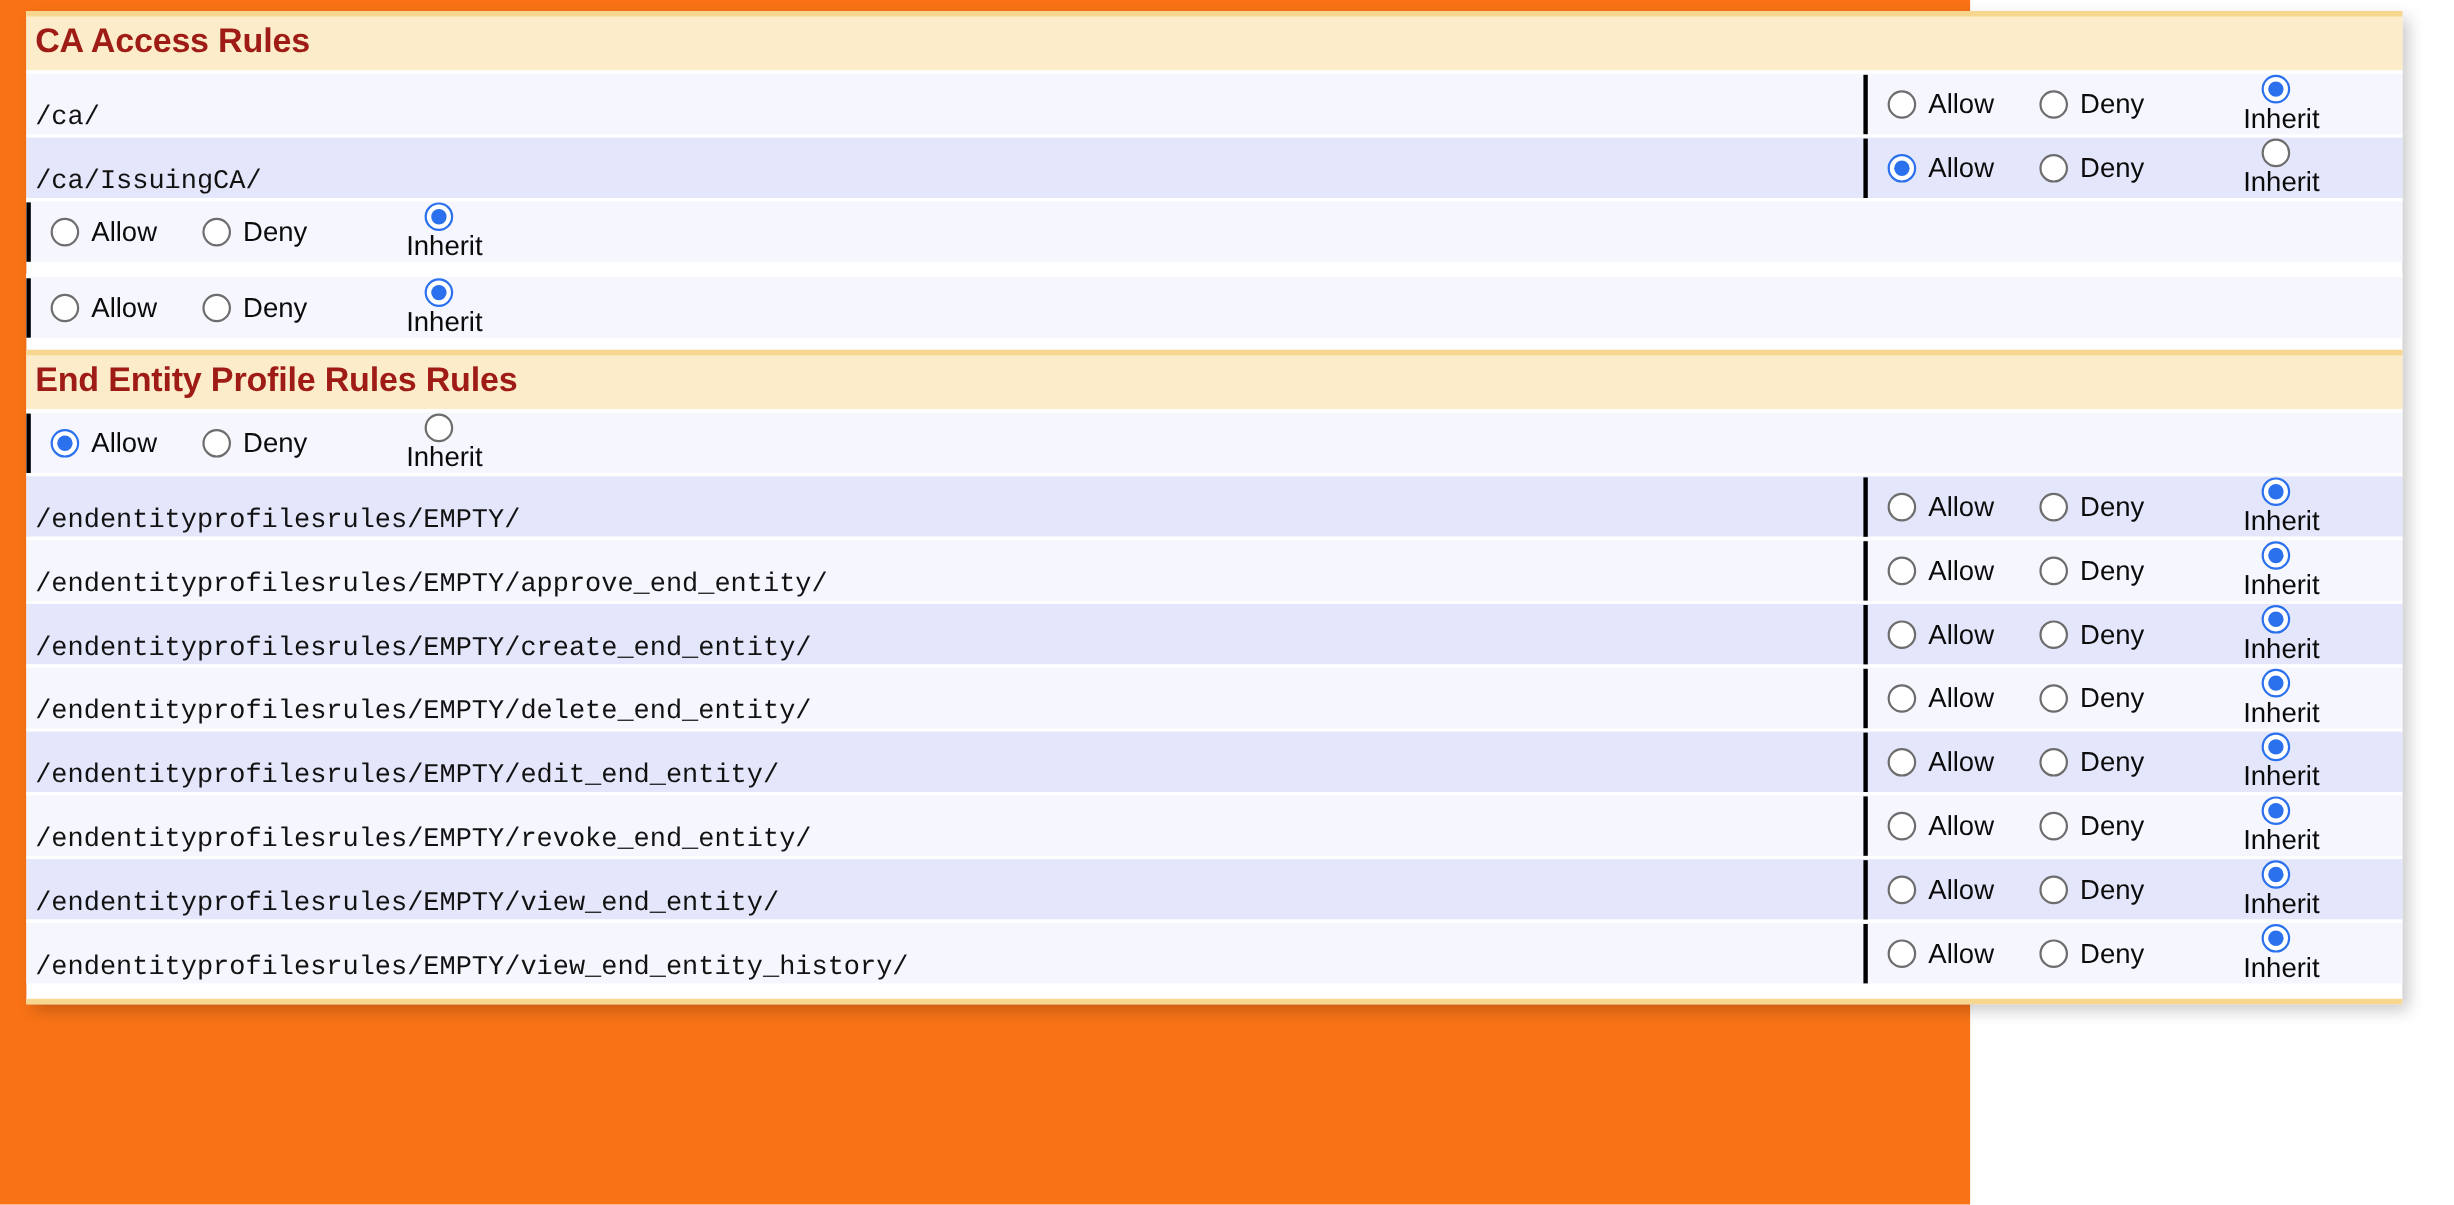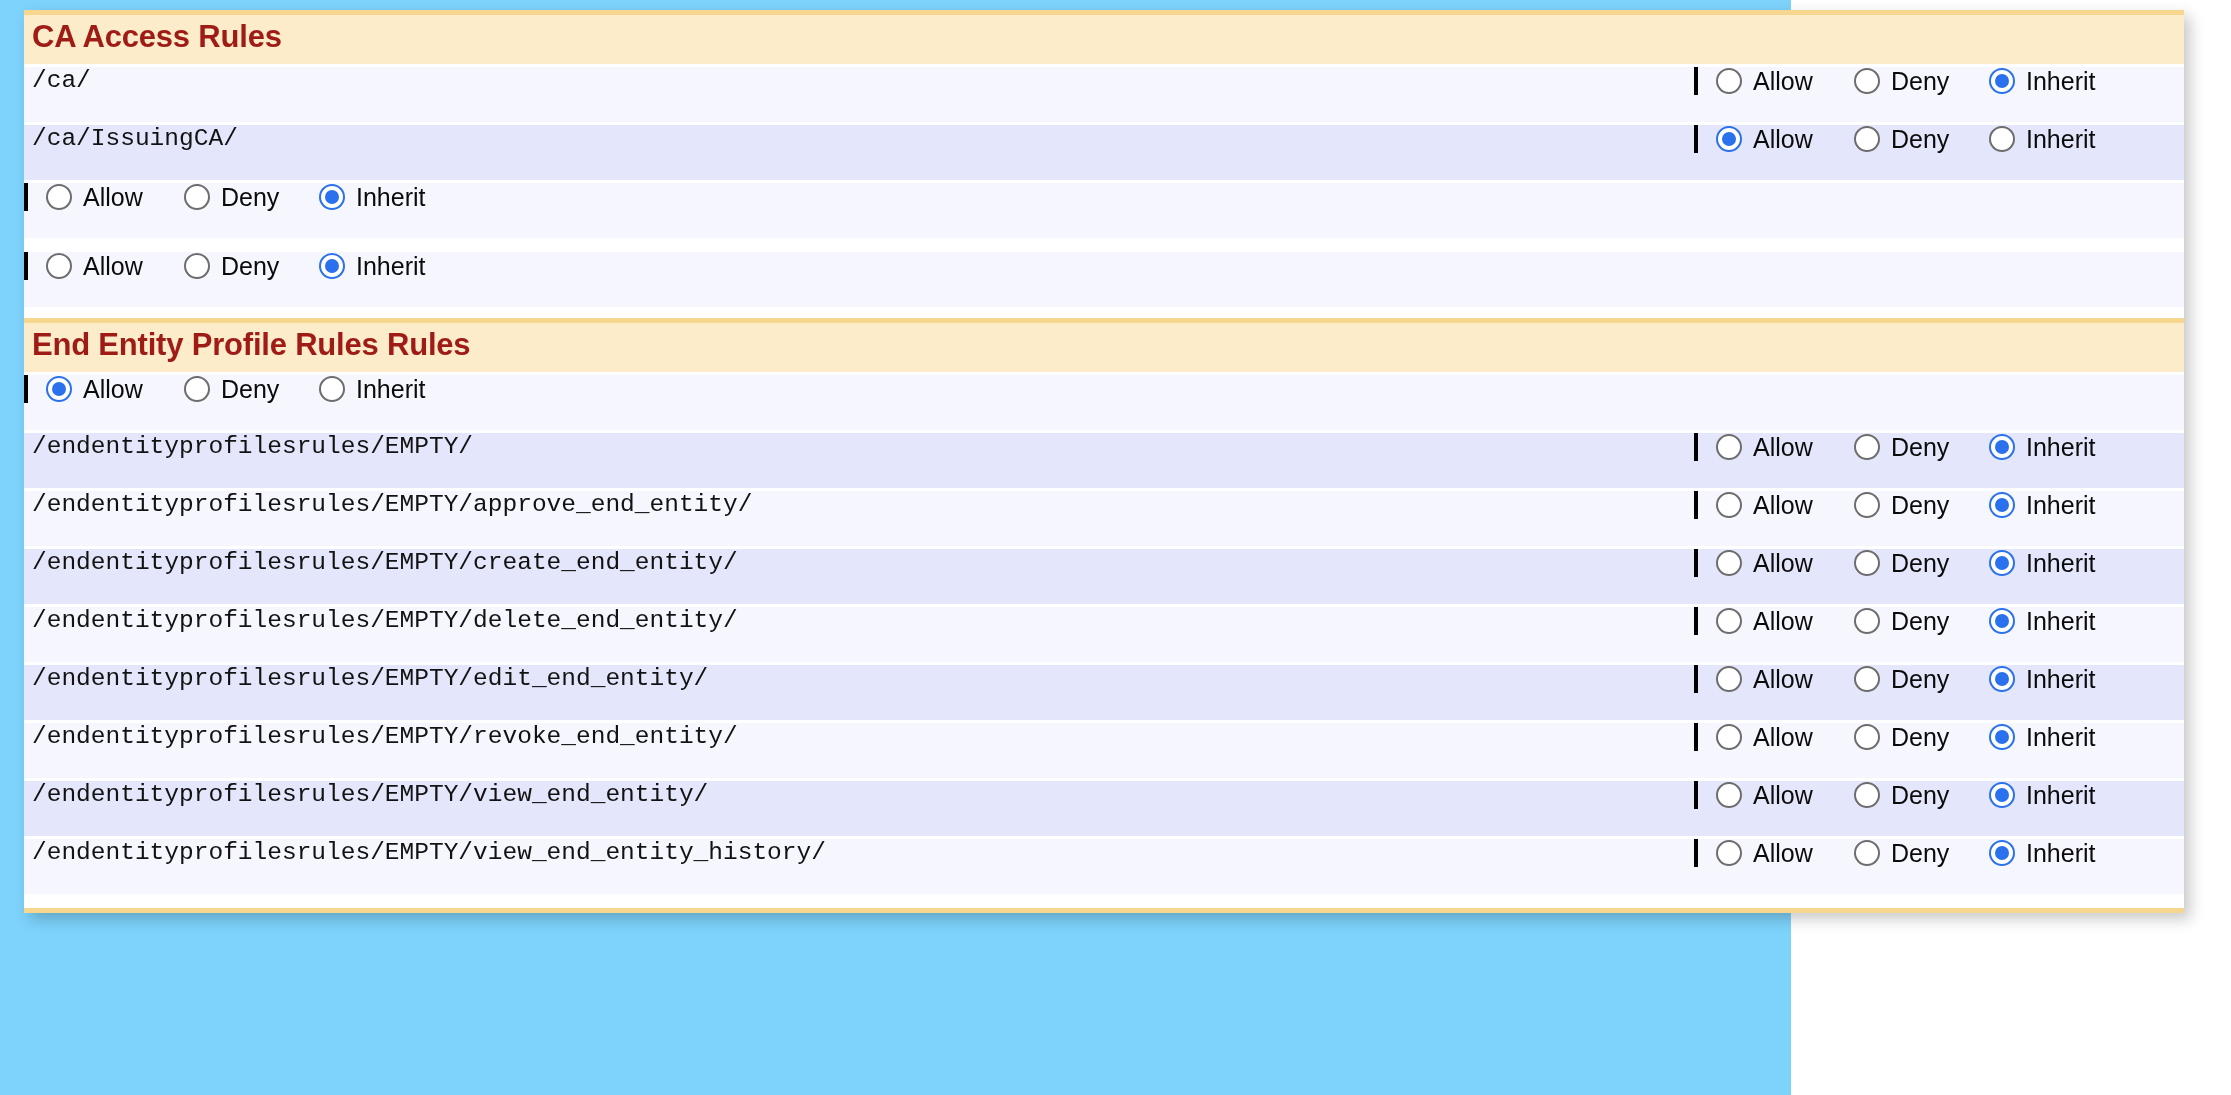--- a/index.html
+++ b/index.html
@@ -12,21 +12,21 @@
     width: 2231px;
     height: 1095px;
     font-family: "Liberation Sans", sans-serif;
     overflow: hidden;
   }
 
   #page {
     position: relative;
     width: 1791px;
     height: 1095px;
-    background: #7dd3fc;
+    background: #f97316;
   }
 
   
   .panel {
     position: absolute;
     left: 24px;
     top: 10px;
     width: 2160px;
     background: #ffffff;
     box-shadow: 6px 6px 14px rgba(0,0,0,0.22);
@@ -56,21 +56,21 @@
     line-height: 36px;
     color: #9e1b16;
     letter-spacing: -0.2px;
     margin: 0;
     white-space: nowrap;
   }
 
   
   .rule-row {
     display: flex;
-    align-items: flex-start;
+    align-items: flex-end;
     width: 100%;
     background: #f6f7fe;
     border-top: 3px solid #ffffff;
     min-height: 58px;
     box-sizing: border-box;
   }
   .rule-row.alt {
     background: #e4e7fb;
   }
   .rule-row:first-of-type {
@@ -100,21 +100,21 @@
     box-sizing: border-box;
     padding-left: 18px;
   }
 
   .opt {
     display: flex;
     align-items: center;
     margin-right: 30px;
     white-space: nowrap;
   }
-  .opt:last-child { margin-right: 0; }
+  .opt:last-child { margin-right: 0; flex-direction: column; }
 
   .radio {
     width: 26px;
     height: 26px;
     border-radius: 50%;
     box-sizing: border-box;
     flex: 0 0 26px;
     background: #ffffff;
     border: 2px solid #6d6d6d;
     margin-right: 11px;

